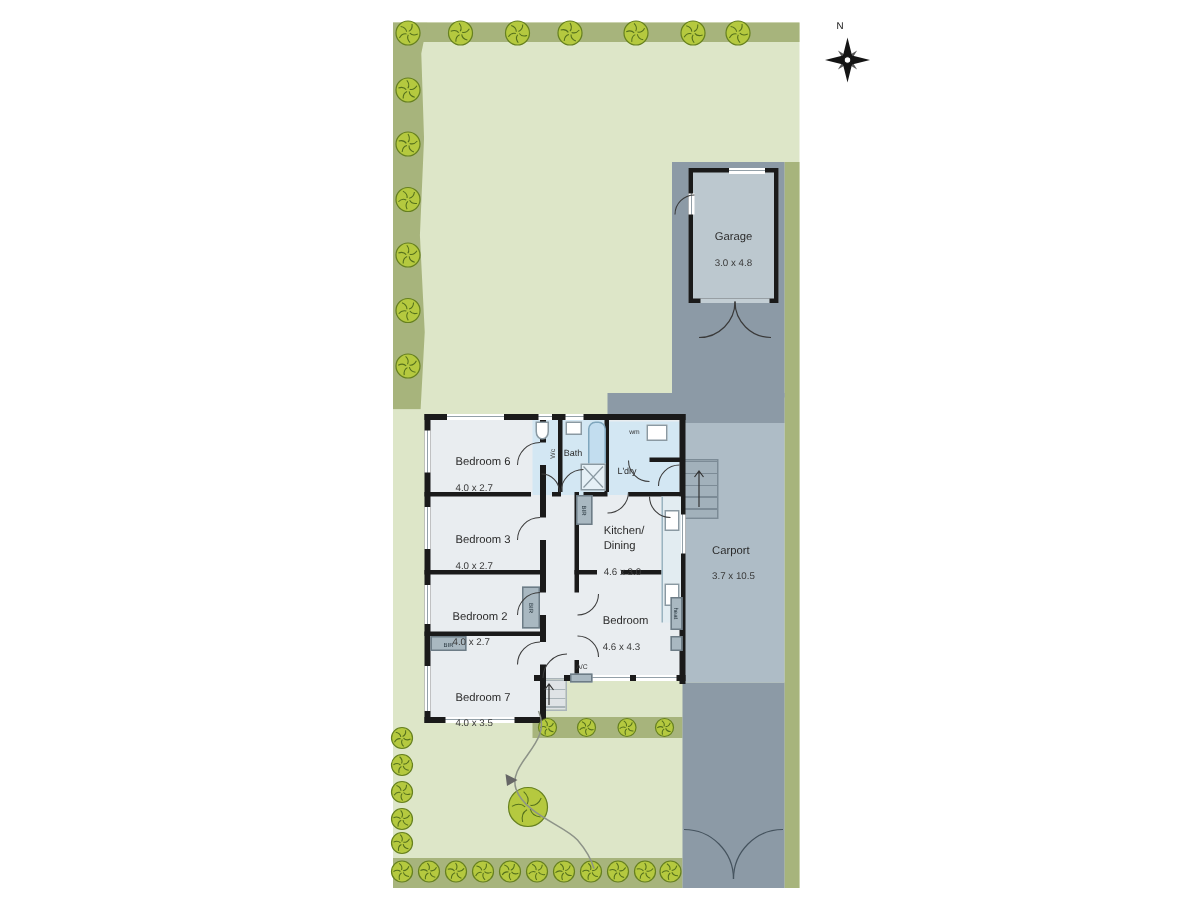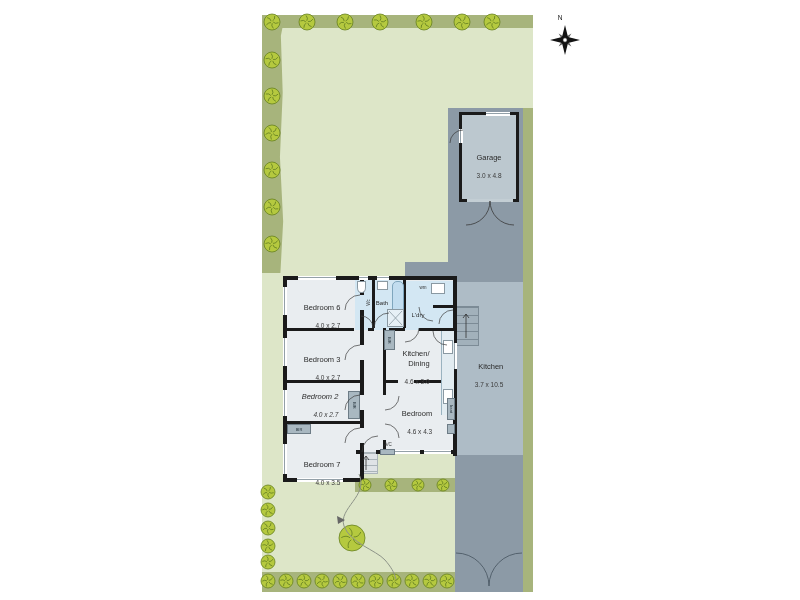--- a/index.html
+++ b/index.html
@@ -2,21 +2,21 @@
 <html><head>
 <meta charset="utf-8">
 <style>
   html,body{margin:0;padding:0;background:#fff;}
   #canvas{position:relative;width:800px;height:600px;background:#fff;overflow:hidden;
           font-family:"Liberation Sans",sans-serif;}
   .abs{position:absolute;}
   .wall{position:absolute;background:#1a1a1a;z-index:12;}
   .winh{position:absolute;z-index:13;background:linear-gradient(180deg,#fff 1.4px,#93a0a8 1.4px,#93a0a8 2.2px,#fff 2.2px);}
   .winv{position:absolute;z-index:13;background:linear-gradient(90deg,#fff 1.4px,#93a0a8 1.4px,#93a0a8 2.2px,#fff 2.2px);}
-  .lbl{position:absolute;z-index:30;transform:translateX(-50%);text-align:right;
+  .lbl{position:absolute;z-index:30;transform:translateX(-50%);text-align:left;
        font-size:7.5px;line-height:1.3;color:#2b2b2b;white-space:pre-line;}
   .lbl .dims{font-size:6.5px;color:#3a3a3a;}
   .small-lbl{position:absolute;z-index:30;font-size:4.5px;color:#333;transform:translateX(-50%);}
   .fix{position:absolute;z-index:14;background:#fff;border:1px solid #8a99a2;box-sizing:border-box;}
   .robe{position:absolute;z-index:14;background:#a9b8c1;border:1px solid #6d7c86;box-sizing:border-box;
         color:#23313a;font-size:4px;display:flex;align-items:center;justify-content:center;}
   .robe.vert{writing-mode:vertical-rl;}
   .steps{position:absolute;box-sizing:border-box;}
   #plan-svg{position:absolute;left:0;top:0;z-index:40;pointer-events:none;}
 </style>
@@ -115,21 +115,21 @@
   <div class="robe" style="left:447px;top:424px;width:8px;height:10px;"></div>
 
   <div class="lbl" style="left:322px;top:293px;">
     <div>Bedroom 6</div>
     <div class="dims">4.0 x 2.7</div>
   </div>
   <div class="lbl" style="left:322px;top:345px;">
     <div>Bedroom 3</div>
     <div class="dims">4.0 x 2.7</div>
   </div>
-  <div class="lbl" style="left:320px;top:382px;font-style:italic;">
+  <div class="lbl" style="left:320px;top:396px;">
     <div>Bedroom 2</div>
     <div class="dims">4.0 x 2.7</div>
   </div>
   <div class="lbl" style="left:322px;top:450px;">
     <div>Bedroom 7</div>
     <div class="dims">4.0 x 3.5</div>
   </div>
   <div class="lbl" style="left:416px;top:339px;">
     <div>Kitchen/
 Dining</div>
@@ -137,21 +137,21 @@
   </div>
   <div class="lbl" style="left:417px;top:399px;">
     <div>Bedroom</div>
     <div class="dims">4.6 x 4.3</div>
   </div>
   <div class="lbl" style="left:489px;top:143px;">
     <div>Garage</div>
     <div class="dims">3.0 x 4.8</div>
   </div>
   <div class="lbl" style="left:489px;top:352px;">
-    <div>Kitchen</div>
+    <div>Carport</div>
     <div class="dims">3.7 x 10.5</div>
   </div>
   <div class="lbl" style="left:382px;top:292px;font-size:6px;">
     <div>Bath</div>
   </div>
   <div class="lbl" style="left:418px;top:304px;font-size:6px;">
     <div>L'dry</div>
   </div>
   <div class="small-lbl" style="left:365px;top:300px;transform:rotate(-90deg);">Wc</div>
   <div class="small-lbl" style="left:423px;top:285px;">wm</div>

